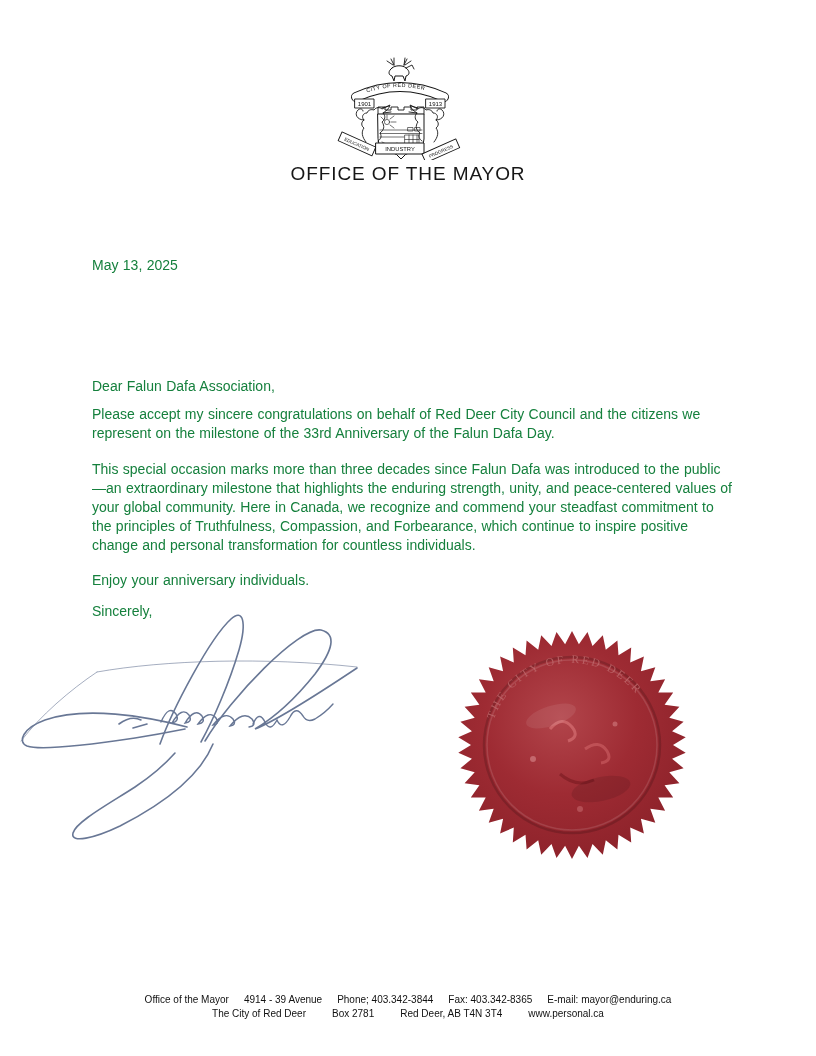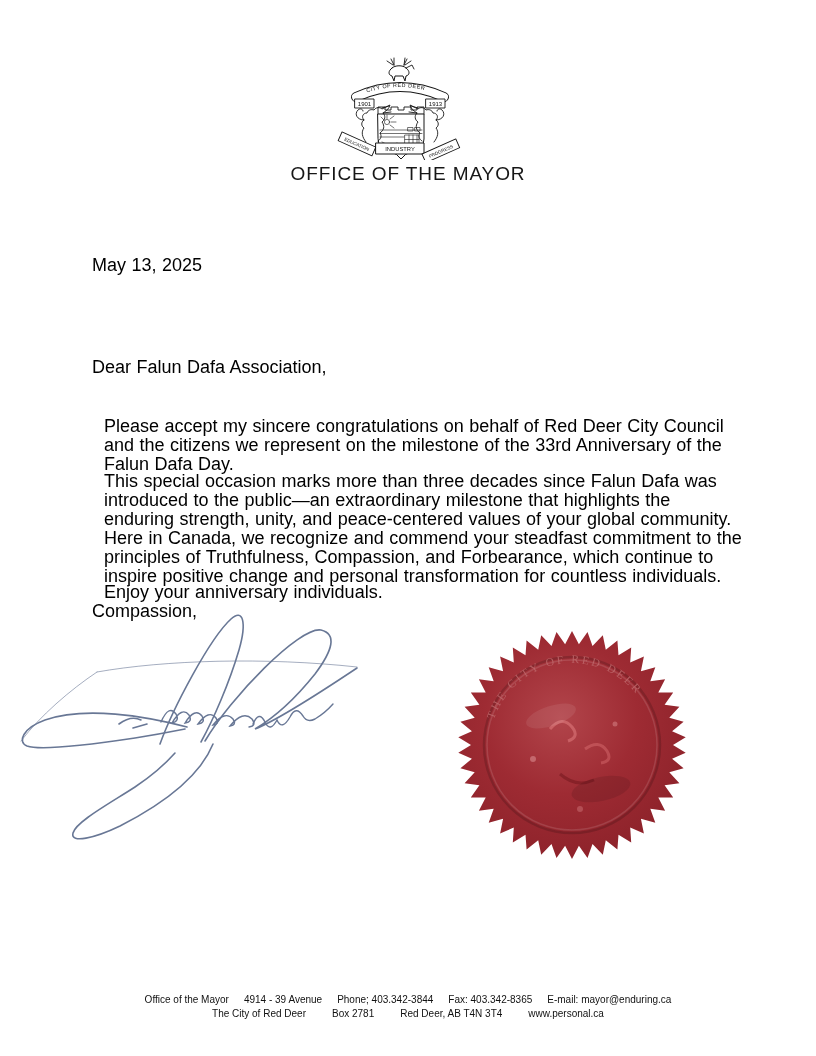--- a/index.html
+++ b/index.html
@@ -9,25 +9,25 @@
     overflow:hidden;
   }
   .abs{position:absolute;}
   
   #crest{left:330px;top:56px;width:140px;height:104px;}
   #office-title{
     left:0;top:163px;width:816px;text-align:center;
     font-size:19px;letter-spacing:.9px;color:#161616;
   }
   
-  .body-text{font-size:18px;line-height:19px;word-spacing:.5px;color:#000000;}
+  .body-text{font-size:14px;line-height:19px;word-spacing:.5px;color:#15803d;}
   #date-line{left:92px;top:256px;}
   #recipient{left:92px;top:311px;}
-  #salutation{left:92px;top:358px;text-align:right;}
-  .para{left:92px;width:640px;margin:12px;}
+  #salutation{left:92px;top:377px;text-align:right;}
+  .para{left:92px;width:640px;margin:0;}
   #para1{top:405px;}
   #para2{top:460px;}
   #para3{top:571px;}
   #closing{left:92px;top:602px;}
   #signature{left:15px;top:598px;width:360px;height:255px;}
   #signer{left:92px;top:733px;}
   #seal{left:455px;top:624px;width:234px;height:244px;}
   
   #footer{left:0;top:993px;width:816px;font-size:10px;line-height:13.5px;color:#111;}
   .footer-row{display:flex;justify-content:center;}
@@ -109,21 +109,21 @@
 
   <div id="date-line" class="abs body-text">May 13, 2025</div>
 
 
   <div id="salutation" class="abs body-text">Dear Falun Dafa Association,</div>
 
   <p id="para1" class="abs body-text para">Please accept my sincere congratulations on behalf of Red Deer City Council and the citizens we represent on the milestone of the 33rd Anniversary of the Falun Dafa Day.</p>
   <p id="para2" class="abs body-text para">This special occasion marks more than three decades since Falun Dafa was introduced to the public—an extraordinary milestone that highlights the enduring strength, unity, and peace-centered values of your global community. Here in Canada, we recognize and commend your steadfast commitment to the principles of Truthfulness, Compassion, and Forbearance, which continue to inspire positive change and personal transformation for countless individuals.</p>
   <p id="para3" class="abs body-text para">Enjoy your anniversary individuals.</p>
 
-  <div id="closing" class="abs body-text">Compassion,</div>
+  <div id="closing" class="abs body-text">Sincerely,</div>
 
   <svg id="signature" class="abs" viewBox="0 0 360 255">
     <g fill="none" stroke="#5b6b8c" stroke-width="1.6" stroke-linecap="round" opacity="0.92">
       <path d="M172,129 C130,118 70,108 30,122 C8,130 2,144 12,148 C26,153 80,146 120,140 C145,136 160,133 170,131"></path>
       <path d="M6,143 C25,118 55,92 82,74" stroke-width="1" opacity=".6"></path>
       <path d="M82,74 C150,62 250,59 342,69" stroke-width="1" opacity=".6"></path>
       <path d="M145,146 C158,110 195,40 216,21 C228,10 232,24 224,52 C214,86 198,122 186,144"></path>
       <path d="M190,143 C215,100 285,28 306,32 C322,36 318,52 300,76 C284,96 262,118 240,131 C258,124 300,98 342,70"></path>
       <path d="M104,126 C112,120 120,119 126,122 M118,130 l14,-4"></path>
       <path d="M146,124 q8,-18 15,-8 q4,7 -4,9 q10,-17 17,-8 q4,7 -4,8 q10,-16 17,-7 q4,7 -4,8 q11,-15 18,-6 q4,6 -3,7 q12,-15 20,-6 q4,6 -3,7 q13,-16 22,-7 q5,7 -3,8" stroke-width="1.4"></path>

